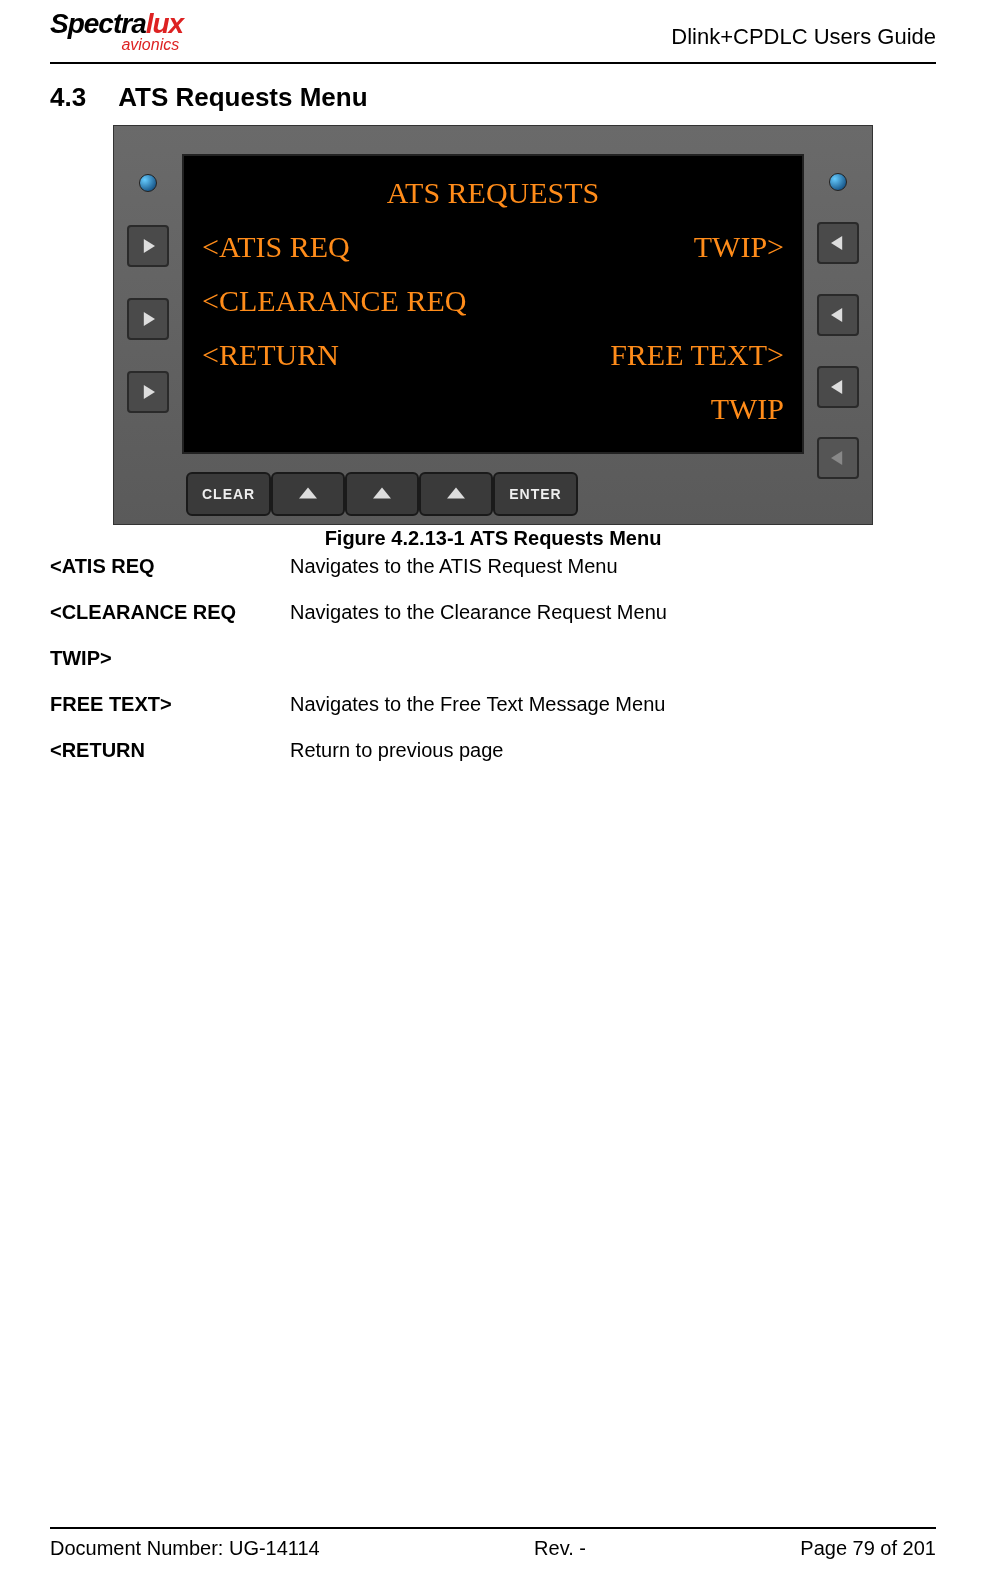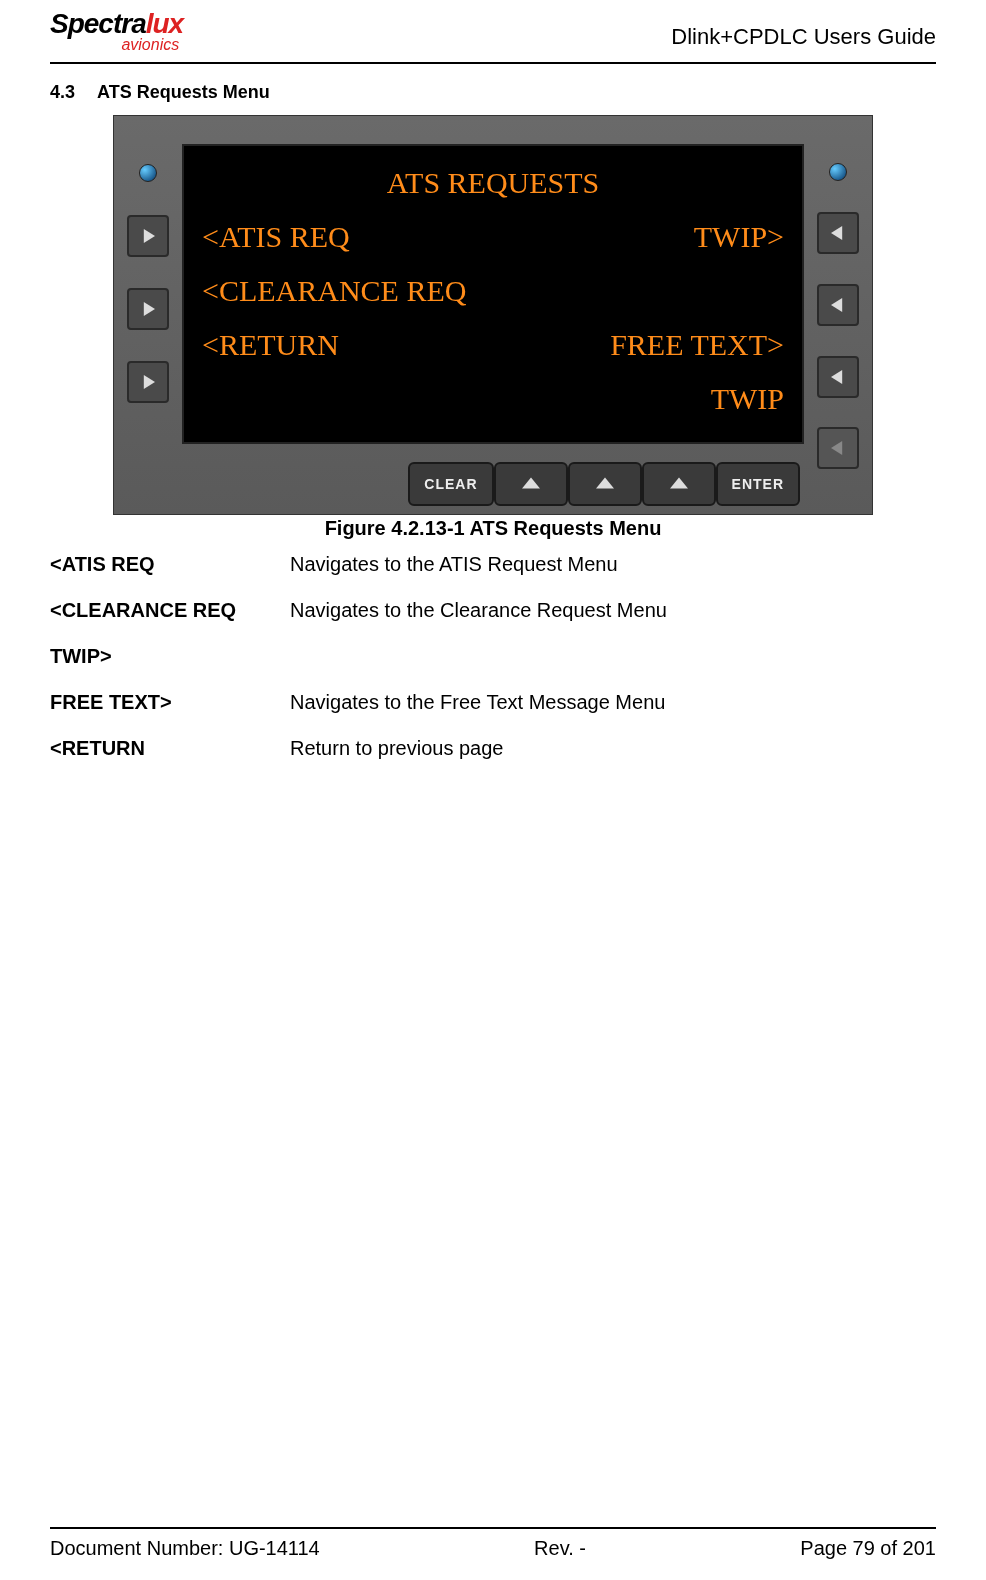--- a/index.html
+++ b/index.html
@@ -45,25 +45,25 @@
       font-size: 16px;
       text-align: right;
       margin-top: -4px;
       padding-right: 4px;
     }
     .doc-title {
       font-size: 22px;
       padding-bottom: 4px;
     }
     .section-heading {
-      font-size: 18px;
+      font-size: 26px;
       font-weight: bold;
       margin-bottom: 12px;
       display: flex;
-      gap: 22px;
+      gap: 32px;
     }
     .figure-wrap {
       display: flex;
       flex-direction: column;
       align-items: center;
     }
     .device {
       width: 760px;
       height: 400px;
       background: linear-gradient(#6a6a6a, #5a5a5a);
@@ -119,21 +119,21 @@
       display: flex;
       justify-content: space-between;
       white-space: pre;
     }
     .bottom-btns {
       position: absolute;
       bottom: 8px;
       left: 68px;
       right: 68px;
       display: flex;
-      justify-content: flex-end;
+      justify-content: flex-start;
       align-items: center;
       padding: 0 4px;
     }
     .bot-btn {
       background: #3a3a3a;
       border: 2px solid #1a1a1a;
       border-radius: 6px;
       color: #eee;
       font-size: 14px;
       font-weight: bold;
@@ -146,21 +146,21 @@
     }
     .bot-btn.arrow {
       min-width: 74px;
     }
     .bot-btn.arrow svg { fill: #ddd; }
     .figure-caption {
       font-size: 20px;
       font-weight: bold;
       text-align: right;
       margin-top: 2px;
-      margin-bottom: 10px;
+      margin-bottom: 2px;
     }
     .desc-table {
       width: 100%;
       font-size: 20px;
       line-height: 1.4;
     }
     .desc-row {
       display: flex;
       margin-bottom: 18px;
     }

